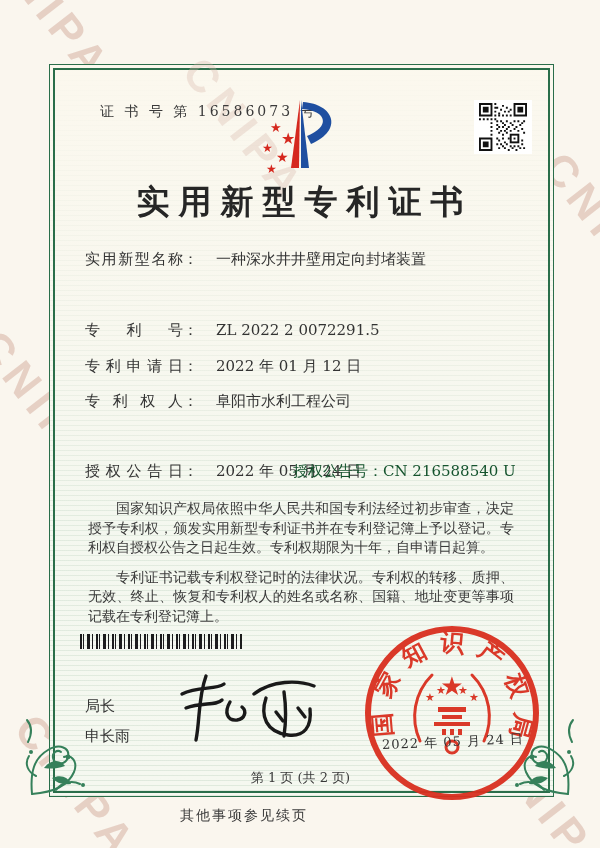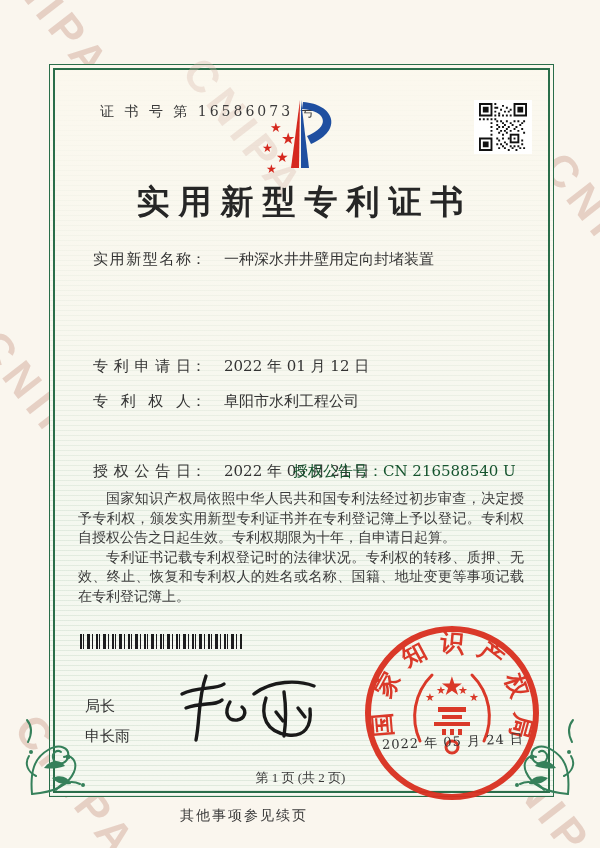--- a/index.html
+++ b/index.html
@@ -25,38 +25,38 @@
 
   .cert-no{position:absolute;left:100px;top:103px;font-size:14px;color:#3a3a3a;letter-spacing:3px;z-index:3;}
 
   .qr-wrap{position:absolute;left:474px;top:100px;width:58px;height:54px;background:#fff;z-index:3;display:flex;align-items:center;justify-content:center;}
   .logo{position:absolute;left:248px;top:96px;z-index:3;}
 
   .title{position:absolute;left:0;top:180px;width:600px;text-align:center;font-size:33px;font-weight:700;
          letter-spacing:9px;padding-left:9px;box-sizing:border-box;color:#262626;z-index:3;font-family:Liberation Mono, monospace;}
 
   .row{position:absolute;left:85px;font-size:15px;color:#333;white-space:nowrap;z-index:3;}
-  .row .lbl{display:inline-block;width:98px;text-align:justify;text-align-last:justify;margin-left:8px;}
+  .row .lbl{display:inline-block;width:98px;text-align:justify;text-align-last:justify;}
   .row .val{margin-left:18px;}
   .row2{position:absolute;font-size:15px;color:#14532d;white-space:nowrap;z-index:3;}
 
   .body-text{position:absolute;left:78px;top:489px;width:446px;font-size:14px;line-height:19.5px;color:#3b3b3b;z-index:3;}
-  .body-text p{margin:0;text-indent:2em;text-align:justify;}
+  .body-text p{margin:10px;text-indent:2em;text-align:justify;}
 
   .barcode{position:absolute;left:80px;top:634px;width:163px;height:15px;z-index:3;
     background:repeating-linear-gradient(90deg,#1c1c1c 0 2px,transparent 2px 3px,#1c1c1c 3px 4px,transparent 4px 7px,#1c1c1c 7px 10px,transparent 10px 12px,#1c1c1c 12px 13px,transparent 13px 16px);}
 
   .officer{position:absolute;left:85px;top:691px;font-size:15px;color:#333;line-height:30px;z-index:3;}
   .signature{position:absolute;left:172px;top:668px;z-index:3;}
 
   .seal{position:absolute;left:362px;top:623px;width:180px;height:180px;z-index:5;opacity:0.95;}
   .seal-date{position:absolute;left:372px;top:733px;width:162px;text-align:center;font-size:13px;
              letter-spacing:1px;color:#2f2f2f;transform:rotate(-2.5deg);z-index:6;white-space:nowrap;}
 
-  .page-no{position:absolute;left:49px;top:769px;width:503px;text-align:center;font-size:13px;color:#3a3a3a;z-index:3;font-family:Liberation Serif, serif;}
+  .page-no{position:absolute;left:49px;top:769px;width:503px;text-align:center;font-size:13px;color:#3a3a3a;z-index:3;}
   .cont-note{position:absolute;left:0;top:807px;width:488px;text-align:center;font-size:14px;color:#3a3a3a;z-index:3;letter-spacing:2px;}
 </style>
 </head>
 <body>
 
 <div class="page">
 
   <div class="wm" style="left:-34px;top:-16px;">CNIPA</div>
   <div class="wm" style="left:-44px;top:378px;">CNIPA</div>
   <div class="wm" style="left:520px;top:200px;">CNIPA</div>
@@ -131,20 +131,23 @@
     </g>
     <polygon points="52,4 43,72 51,72" fill="#d5281e"></polygon>
     <polygon points="53,4 53,72 61,72" fill="#1f4fa0"></polygon>
     <path d="M55,6 C86,8 96,34 63,48 L59,40 C82,31 80,15 54,13 Z" fill="#1f4fa0"></path>
   </svg>
 
   <div class="title">实用新型专利证书</div>
 
   <div class="row" style="top:250px;">
     <span class="lbl">实用新型名称</span><span>：</span><span class="val">一种深水井井壁用定向封堵装置</span>
+  </div>
+  <div class="row" style="top:321px;">
+    <span class="lbl">专利号</span><span>：</span><span class="val">ZL 2022 2 0072291.5</span>
   </div>
   <div class="row" style="top:357px;">
     <span class="lbl">专利申请日</span><span>：</span><span class="val">2022 年 01 月 12 日</span>
   </div>
   <div class="row" style="top:392px;">
     <span class="lbl">专利权人</span><span>：</span><span class="val">阜阳市水利工程公司</span>
   </div>
 
   <div class="row" style="top:462px;">
     <span class="lbl">授权公告日</span><span>：</span><span class="val">2022 年 05 月 24 日</span>

